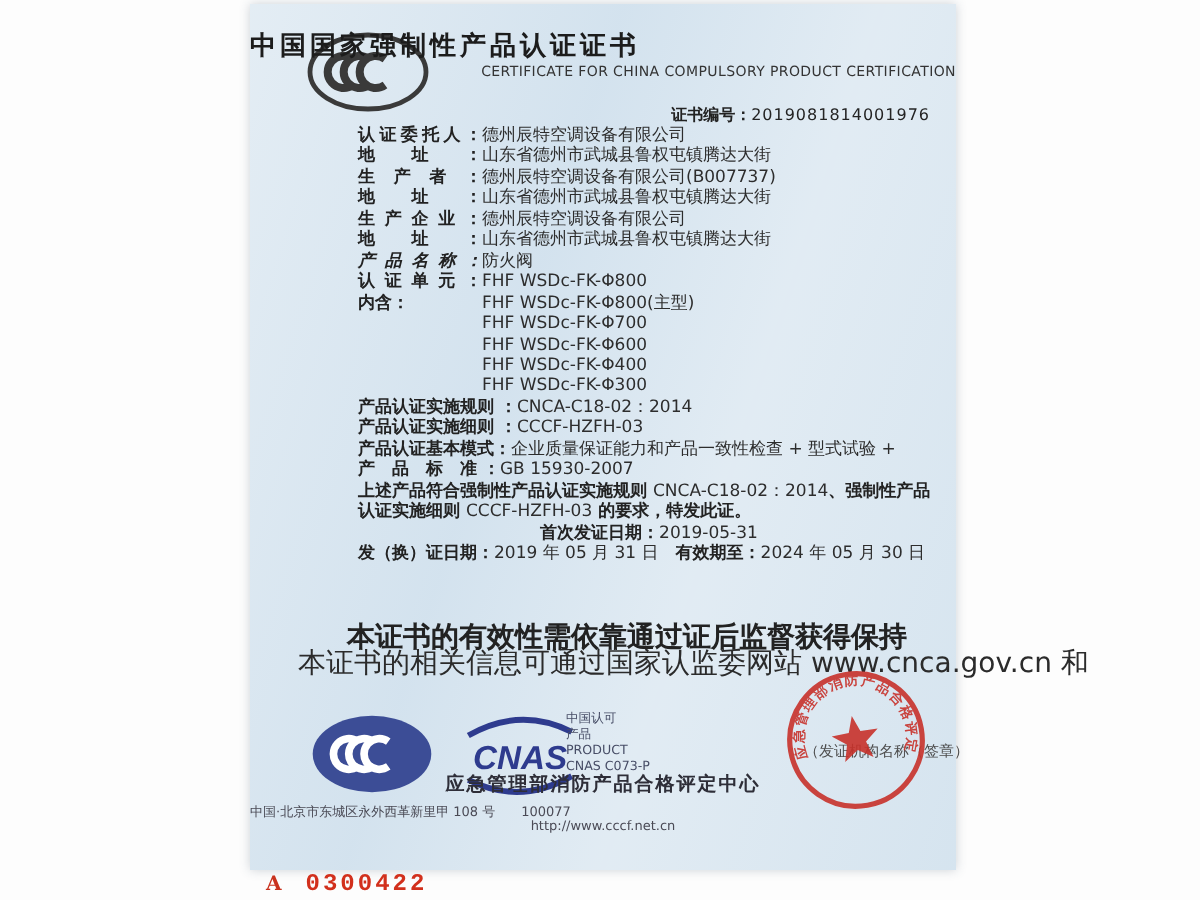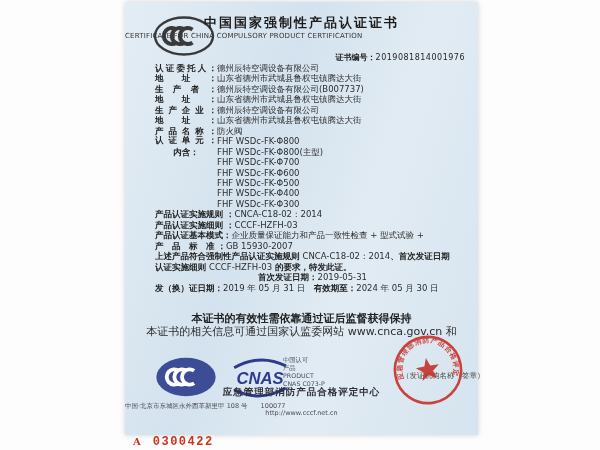--- a/index.html
+++ b/index.html
@@ -11,40 +11,40 @@
   }
   .cert{
     position:absolute;left:125px;top:2px;width:353px;height:433px;
     background:
       linear-gradient(108deg, rgba(255,255,255,.28) 0%, rgba(198,218,234,.30) 38%, rgba(255,255,255,.22) 64%, rgba(203,222,236,.25) 100%),
       #d9e6f0;
     box-shadow:0 0 5px rgba(60,80,100,.25);
   }
   .logo-top{position:absolute;left:26px;top:11px;width:66px;height:46px;}
   .title{
-    position:absolute;left:0;right:0;top:12px;text-align:center;
+    position:absolute;left:0;right:0;top:12px;
     font-size:13px;font-weight:bold;letter-spacing:2px;color:#1c1c1c;white-space:nowrap;
   }
   .subtitle{
-    position:absolute;left:0;right:0;top:30px;text-align:left;
+    position:absolute;left:0;right:0;top:30px;text-align:right;
     font-size:7px;letter-spacing:.2px;color:#343434;white-space:nowrap;
   }
   .certno{
     position:absolute;top:50px;right:13px;font-size:8px;color:#242424;white-space:nowrap;
   }
   .certno .num{letter-spacing:.5px;}
   .body-lines{position:absolute;top:61px;left:30px;right:8px;font-size:8.5px;color:#2d2d2d;}
-  .line{line-height:10.45px;white-space:nowrap;}
+  .line{line-height:10.45px;white-space:nowrap;margin-left:24px;}
   .line.center{text-align:center;}
   .b{font-weight:bold;color:#222;}
   .u{}
   .lab{display:inline-block;vertical-align:top;}
   .jst{text-align:justify;text-align-last:justify;}
-  .ralign{text-align:center;}
-  .footer-lines{position:absolute;top:311px;left:0;right:0;font-size:11px;}
+  .ralign{text-align:left;}
+  .footer-lines{position:absolute;top:311px;left:0;right:0;font-size:14px;}
   .footer-lines .line{line-height:12.8px;}
   .ccc-bottom{position:absolute;left:28px;top:353px;width:66px;height:44px;}
   .cnas{position:absolute;left:102px;top:351px;width:66px;height:48px;}
   .accred{position:absolute;left:158px;top:354px;font-size:6.3px;line-height:7.9px;color:#474d66;white-space:nowrap;}
   .issuer-hint{position:absolute;left:277px;top:369px;font-size:7.5px;color:#4d4d4d;white-space:nowrap;z-index:1;}
   .stamp{position:absolute;left:267px;top:332px;width:72px;height:72px;z-index:2;opacity:.9;transform:rotate(-10deg);}
   .org-name{
     position:absolute;left:0;right:0;top:384px;text-align:center;
     font-family:"DejaVu Serif","Liberation Serif",serif;
     font-size:9.5px;font-weight:bold;letter-spacing:1px;color:#2e2e38;white-space:nowrap;
@@ -78,33 +78,32 @@
 
   <div class="certno"><span class="b">证书编号：</span><span class="num">2019081814001976</span></div>
 
   <div class="body-lines">
       <div class="line"><span class="b lab jst" style="width: 62px;">认证委托人：</span><span>德州辰特空调设备有限公司</span></div>
       <div class="line"><span class="b lab jst" style="width: 62px;">地址：</span><span>山东省德州市武城县鲁权屯镇腾达大街</span></div>
       <div class="line"><span class="b lab jst" style="width: 62px;">生产者：</span><span>德州辰特空调设备有限公司(B007737)</span></div>
       <div class="line"><span class="b lab jst" style="width: 62px;">地址：</span><span>山东省德州市武城县鲁权屯镇腾达大街</span></div>
       <div class="line"><span class="b lab jst" style="width: 62px;">生产企业：</span><span>德州辰特空调设备有限公司</span></div>
       <div class="line"><span class="b lab jst" style="width: 62px;">地址：</span><span>山东省德州市武城县鲁权屯镇腾达大街</span></div>
-      <div class="line"><span class="b lab jst" style="width: 62px;">产品名称：</span><span>防火阀</span></div>
-      <div class="line"><span class="b lab jst" style="width: 62px; font-family: Liberation Mono, monospace;">认证单元：</span><span>FHF WSDc-FK-Φ800</span></div>
+      <div class="line"><span class="b lab jst" style="width: 62px; font-style: italic;">产品名称：</span><span>防火阀</span></div>
+      <div class="line"><span class="b lab jst" style="width: 62px;">认证单元：</span><span>FHF WSDc-FK-Φ800</span></div>
       <div class="line"><span class="b lab ralign" style="width: 62px;">内含：</span><span>FHF WSDc-FK-Φ800(主型)</span></div>
       <div class="line"><span class="lab" style="width: 62px;">&nbsp;</span><span>FHF WSDc-FK-Φ700</span></div>
       <div class="line"><span class="lab" style="width: 62px;">&nbsp;</span><span>FHF WSDc-FK-Φ600</span></div>
-      <div class="line"><span class="lab" style="width: 62px;">&nbsp;</span><span>FHF WSDc-FK-Φ500</span></div>
       <div class="line"><span class="lab" style="width: 62px;">&nbsp;</span><span>FHF WSDc-FK-Φ400</span></div>
       <div class="line"><span class="lab" style="width: 62px;">&nbsp;</span><span>FHF WSDc-FK-Φ300</span></div>
       <div class="line"><span class="b">产品认证实施规则 ：</span><span>CNCA-C18-02：2014</span></div>
       <div class="line"><span class="b">产品认证实施细则 ：</span><span>CCCF-HZFH-03</span></div>
       <div class="line"><span class="b">产品认证基本模式：</span><span>企业质量保证能力和产品一致性检查 + 型式试验 +</span></div>
       <div class="line"><span class="b">产　品　标　准 ：</span><span>GB 15930-2007</span></div>
-      <div class="line"><span class="b">上述产品符合强制性产品认证实施规则 </span><span>CNCA-C18-02：2014</span><span class="b">、首次发证日期</span></div>
+      <div class="line"><span class="b">上述产品符合强制性产品认证实施规则 </span><span>CNCA-C18-02：2014</span><span class="b">、强制性产品</span></div>
       <div class="line"><span class="b">认证实施细则 </span><span>CCCF-HZFH-03</span><span class="b"> 的要求，特发此证。</span></div>
       <div class="line center"><span class="b">首次发证日期：</span><span>2019-05-31</span></div>
       <div class="line"><span class="b">发（换）证日期：</span><span>2019 年 05 月 31 日</span><span class="b">　有效期至：</span><span>2024 年 05 月 30 日</span></div>
     </div>
 
   <div class="footer-lines">
       <div class="line center"><span class="b">本证书的有效性需依靠通过证后监督获得保持</span></div>
       <div class="line center"><span>本证书的相关信息可通过国家认监委网站 </span><span class="u">www.cnca.gov.cn</span><span> 和</span></div>
     </div>
 

